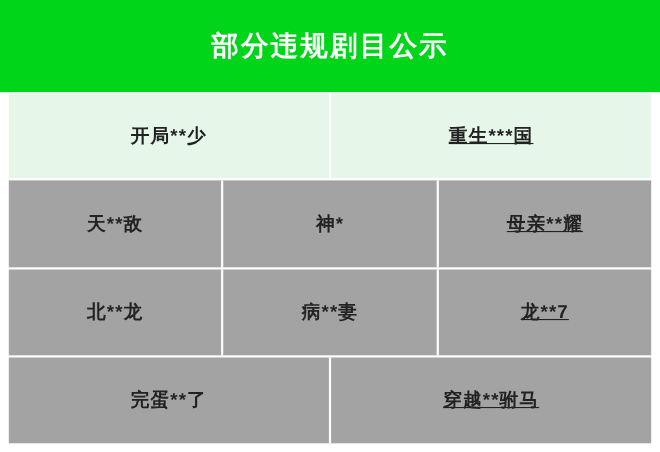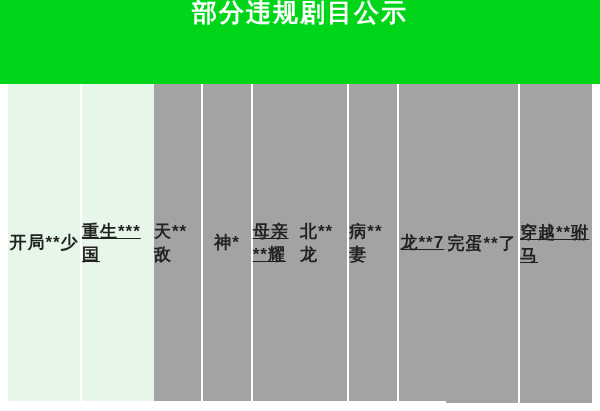--- a/index.html
+++ b/index.html
@@ -18,35 +18,35 @@
     height: 411px;
     box-sizing: border-box;
     display: flex;
     flex-direction: column;
     background: #ffffff;
   }
   .header {
     height: 84px;
     background: #00d519;
     display: flex;
-    align-items: flex-start;
+    align-items: center;
     justify-content: center;
     flex: 0 0 auto;
   }
   .header-title {
     color: #ffffff;
     font-size: 25px;
     font-weight: bold;
     letter-spacing: 2px;
     line-height: 1;
   }
   .grid {
     flex: 1 1 auto;
     display: flex;
-    flex-direction: row;
+    flex-direction: column;
     padding: 0 8px 8px 8px;
     box-sizing: border-box;
     background: #ffffff;
   }
   .row {
     flex: 1 1 0;
     display: flex;
     border-bottom: 2px solid #ffffff;
   }
   .row:last-child {

